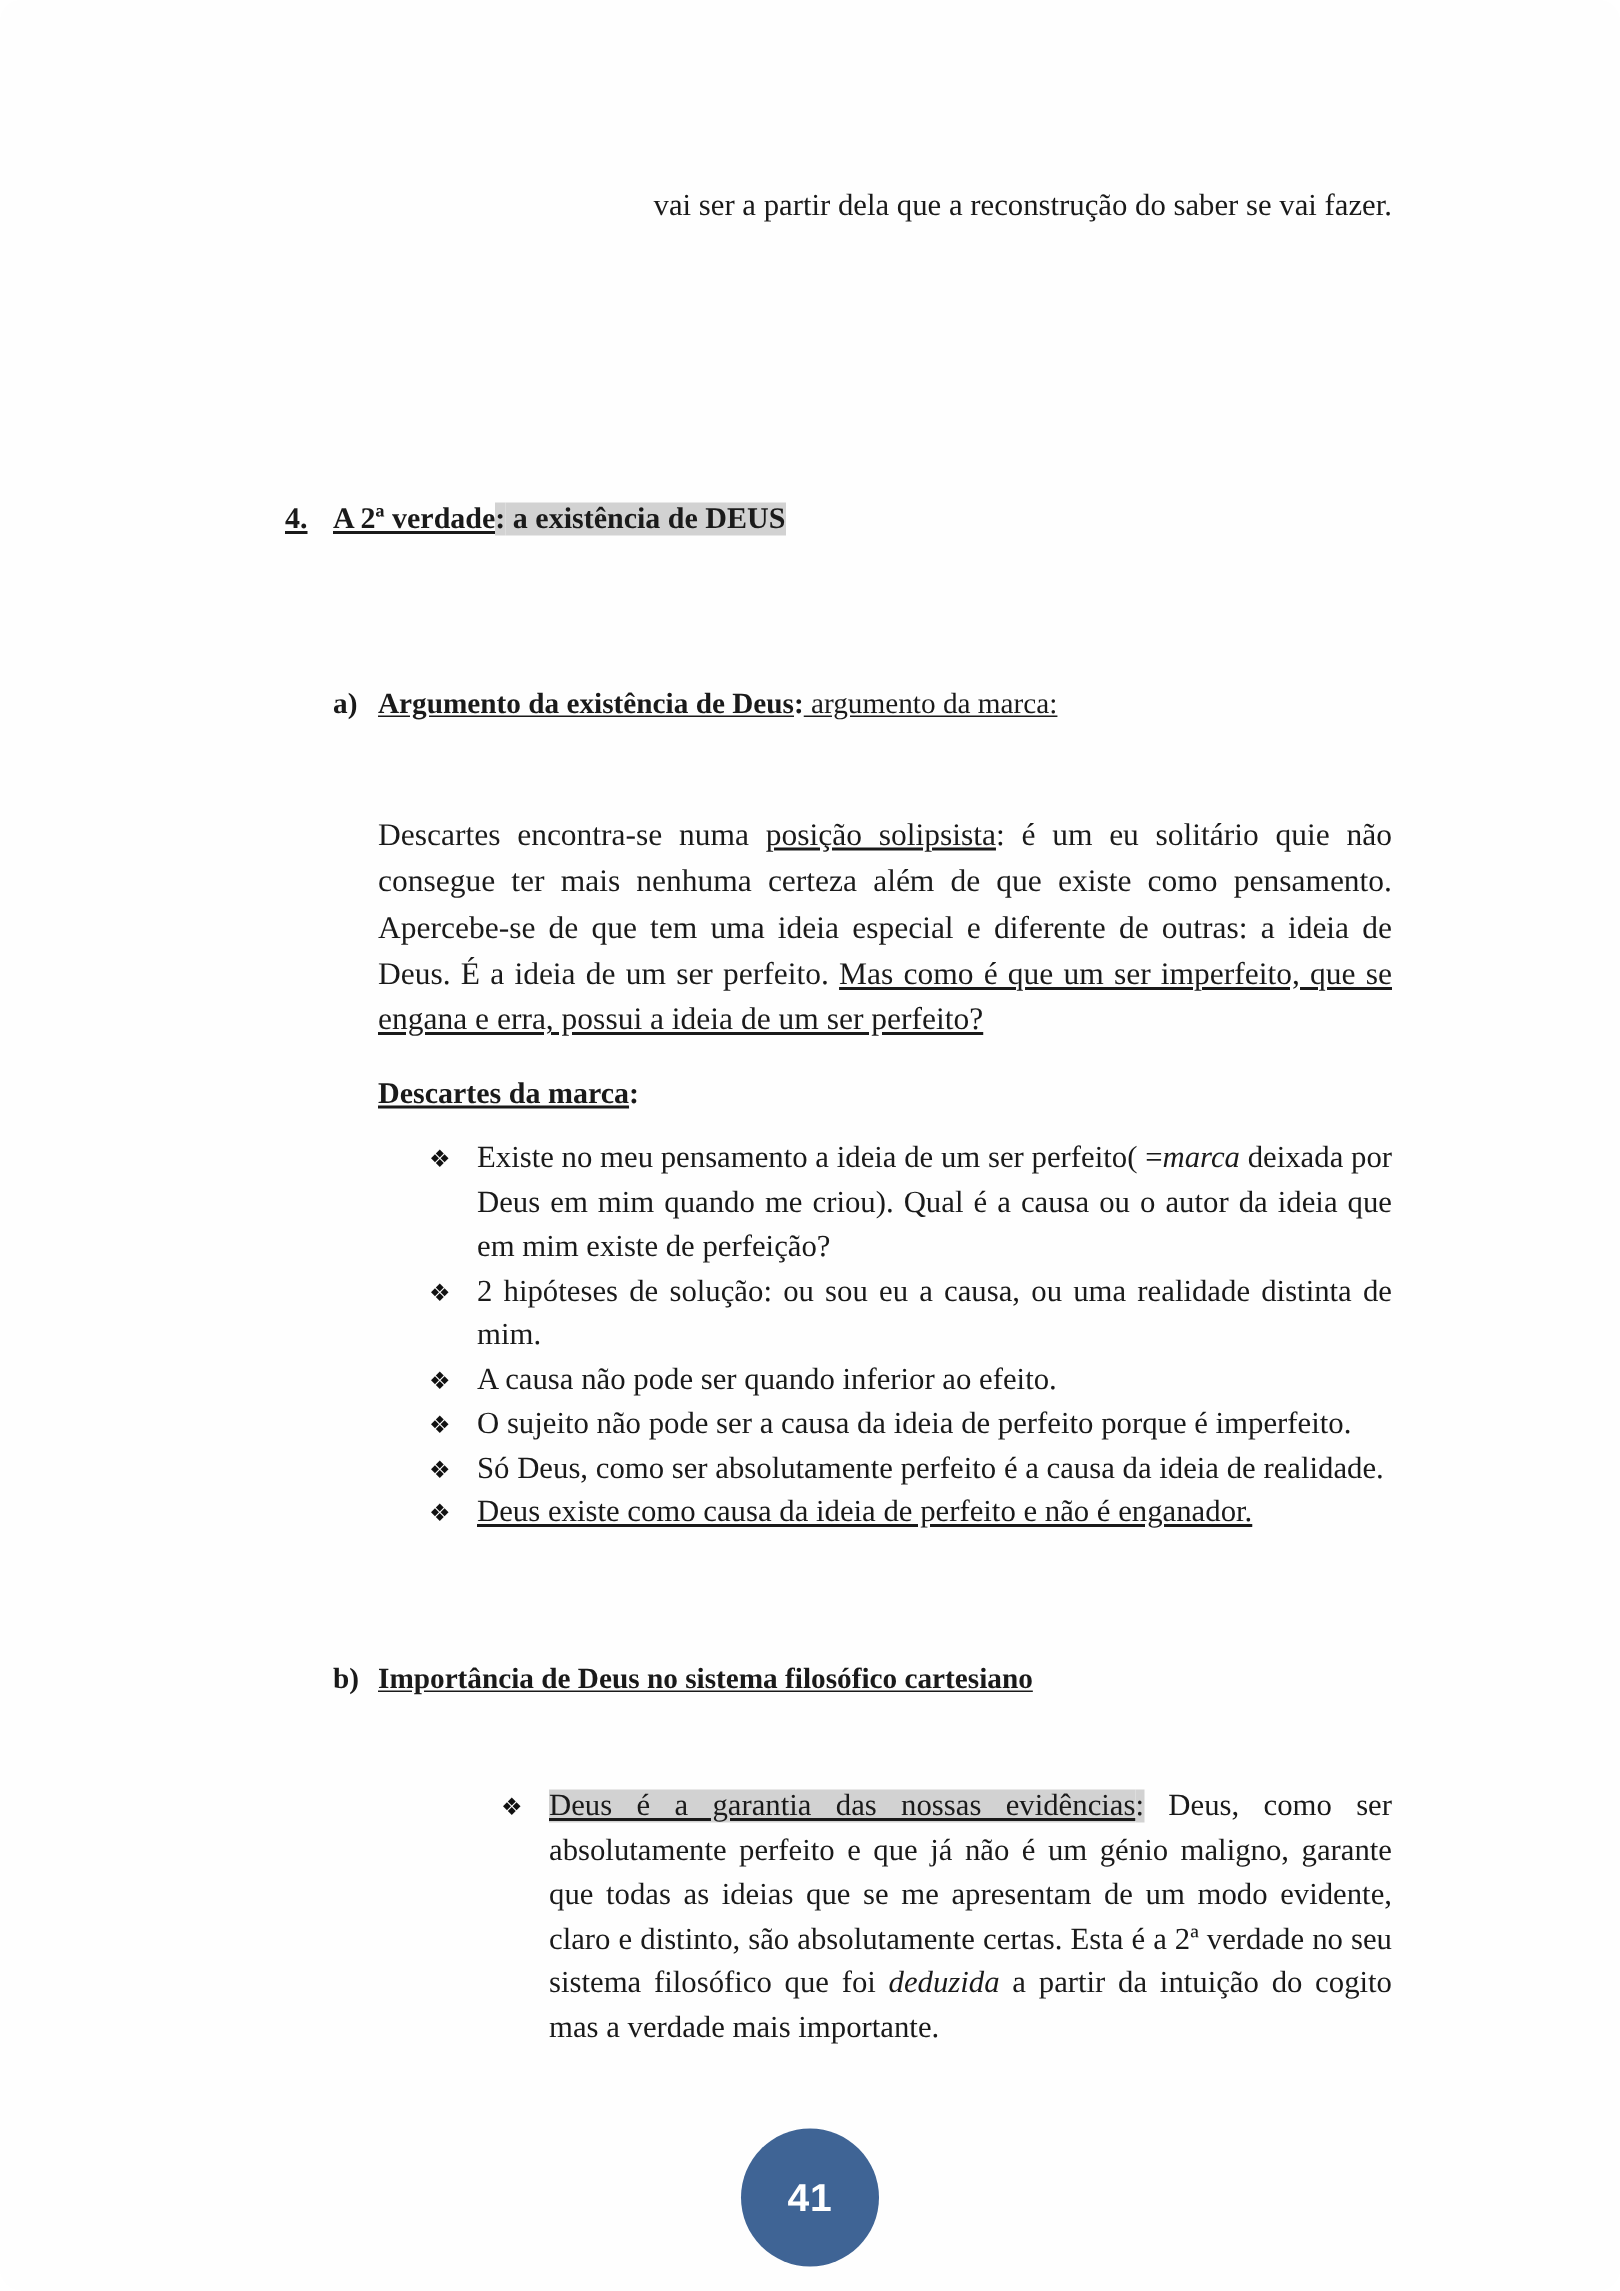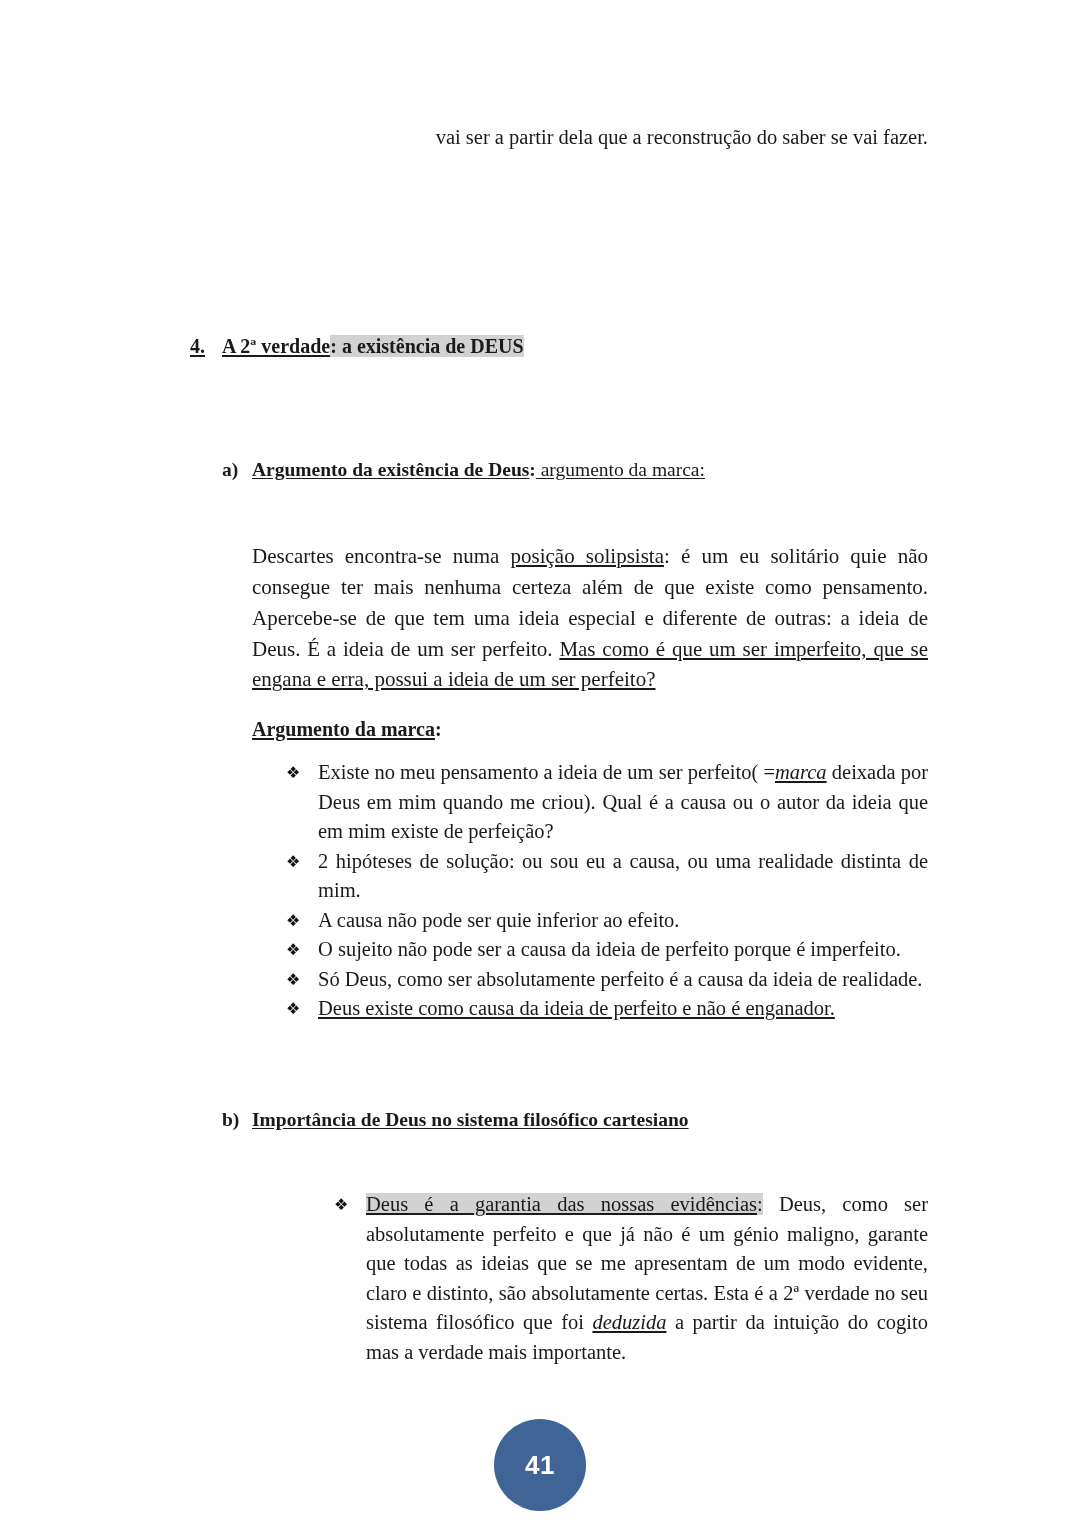--- a/index.html
+++ b/index.html
@@ -20,21 +20,21 @@
     position: absolute;
     inset: 0;
     background: #fefefe;
     border-radius: 14px;
   }
 
   
   .u        { text-decoration: underline; text-underline-offset: 2px; }
   .hl       { background: #d2d2d2; }
   .bu       { font-weight: bold; text-decoration: underline; text-underline-offset: 2px; }
-  .iu       { font-style: italic; text-decoration: underline; text-underline-offset: 2px; margin-top: 39px; }
+  .iu       { font-style: italic; text-underline-offset: 2px; margin-top: 39px; }
   .hlu      { background: #d2d2d2; text-decoration: underline; text-underline-offset: 2px; }
 
   
   .top-line {
     position: absolute;
     left: 252px;
     top: 124px;
     width: 676px;
     font-size: 20.5px;
     line-height: 1.35;
@@ -174,37 +174,37 @@
     <span class="htext"><span class="bu">A 2ª verdade</span><span class="hl" style="background-color: rgb(210, 210, 210);">:</span><span class="hl" style="background-color: rgb(210, 210, 210);"> a existência de DEUS</span></span>
   </div>
 
   <div class="sub-heading" id="sub-a">
     <span class="marker">a)</span>
     <span class="htext"><span class="bu">Argumento da existência de Deus</span><span>:</span><span class="u" style="font-weight:normal;"> argumento da marca:</span></span>
   </div>
 
   <div class="body-para"><span>Descartes encontra-se numa </span><span class="u">posição solipsista</span><span>: é um eu solitário quie não consegue ter mais nenhuma certeza além de que existe como pensamento. Apercebe-se de que tem uma ideia especial e diferente de outras: a ideia de Deus. É a ideia de um ser perfeito. </span><span class="u">Mas como é que um ser imperfeito, que se engana e erra, possui a ideia de um ser perfeito?</span></div>
 
-  <div class="mini-heading"><span class="u">Argumento da marca</span><span>:</span></div>
+  <div class="mini-heading"><span class="u">Descartes da marca</span><span>:</span></div>
 
   <div class="bullets" id="bullets-a">
 
     <div class="bullet-row">
       <span class="bullet-mark">❖</span>
       <span class="bullet-text"><span>Existe no meu pensamento a ideia de um ser perfeito( =</span><span class="iu">marca</span><span> deixada por Deus em mim quando me criou).  Qual é a causa ou o autor da ideia que em mim existe de perfeição?</span></span>
     </div>
 
     <div class="bullet-row">
       <span class="bullet-mark">❖</span>
       <span class="bullet-text"><span>2 hipóteses de solução: ou sou eu a causa,  ou uma realidade distinta de mim.</span></span>
     </div>
 
     <div class="bullet-row">
       <span class="bullet-mark">❖</span>
-      <span class="bullet-text nojust"><span>A causa não pode ser quie inferior ao efeito.</span></span>
+      <span class="bullet-text nojust"><span>A causa não pode ser quando inferior ao efeito.</span></span>
     </div>
 
     <div class="bullet-row">
       <span class="bullet-mark">❖</span>
       <span class="bullet-text"><span>O sujeito não pode ser a causa da ideia de perfeito porque é imperfeito.</span></span>
     </div>
 
     <div class="bullet-row">
       <span class="bullet-mark">❖</span>
       <span class="bullet-text"><span>Só Deus, como ser absolutamente perfeito é a causa da ideia de realidade.</span></span>

